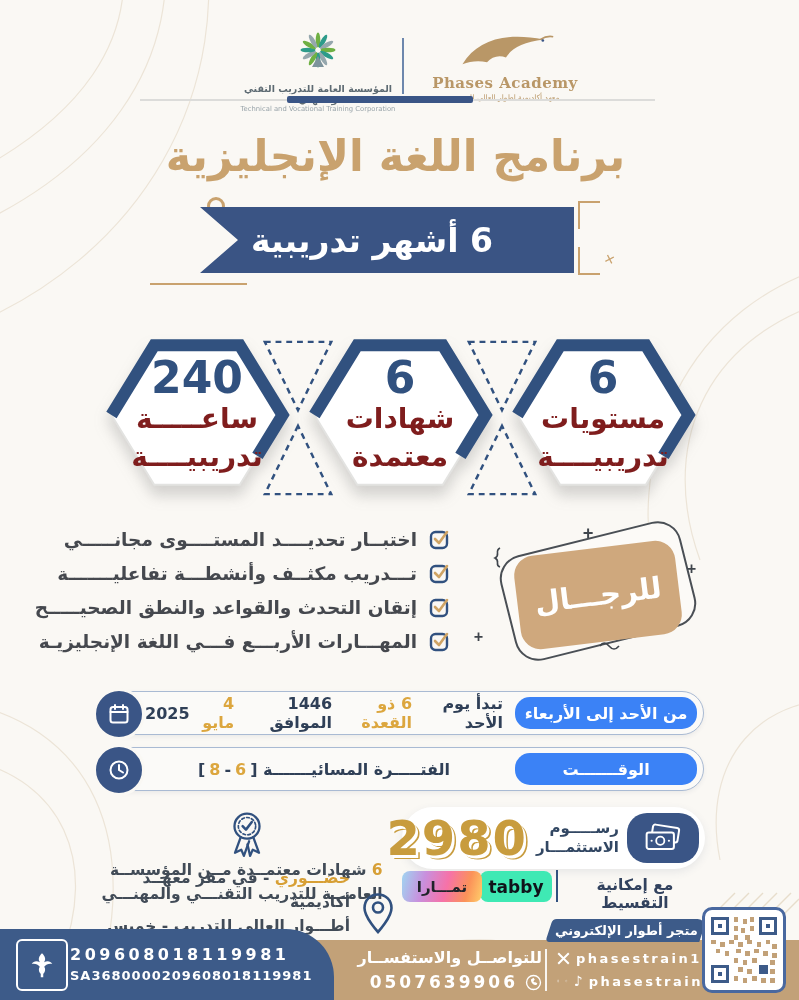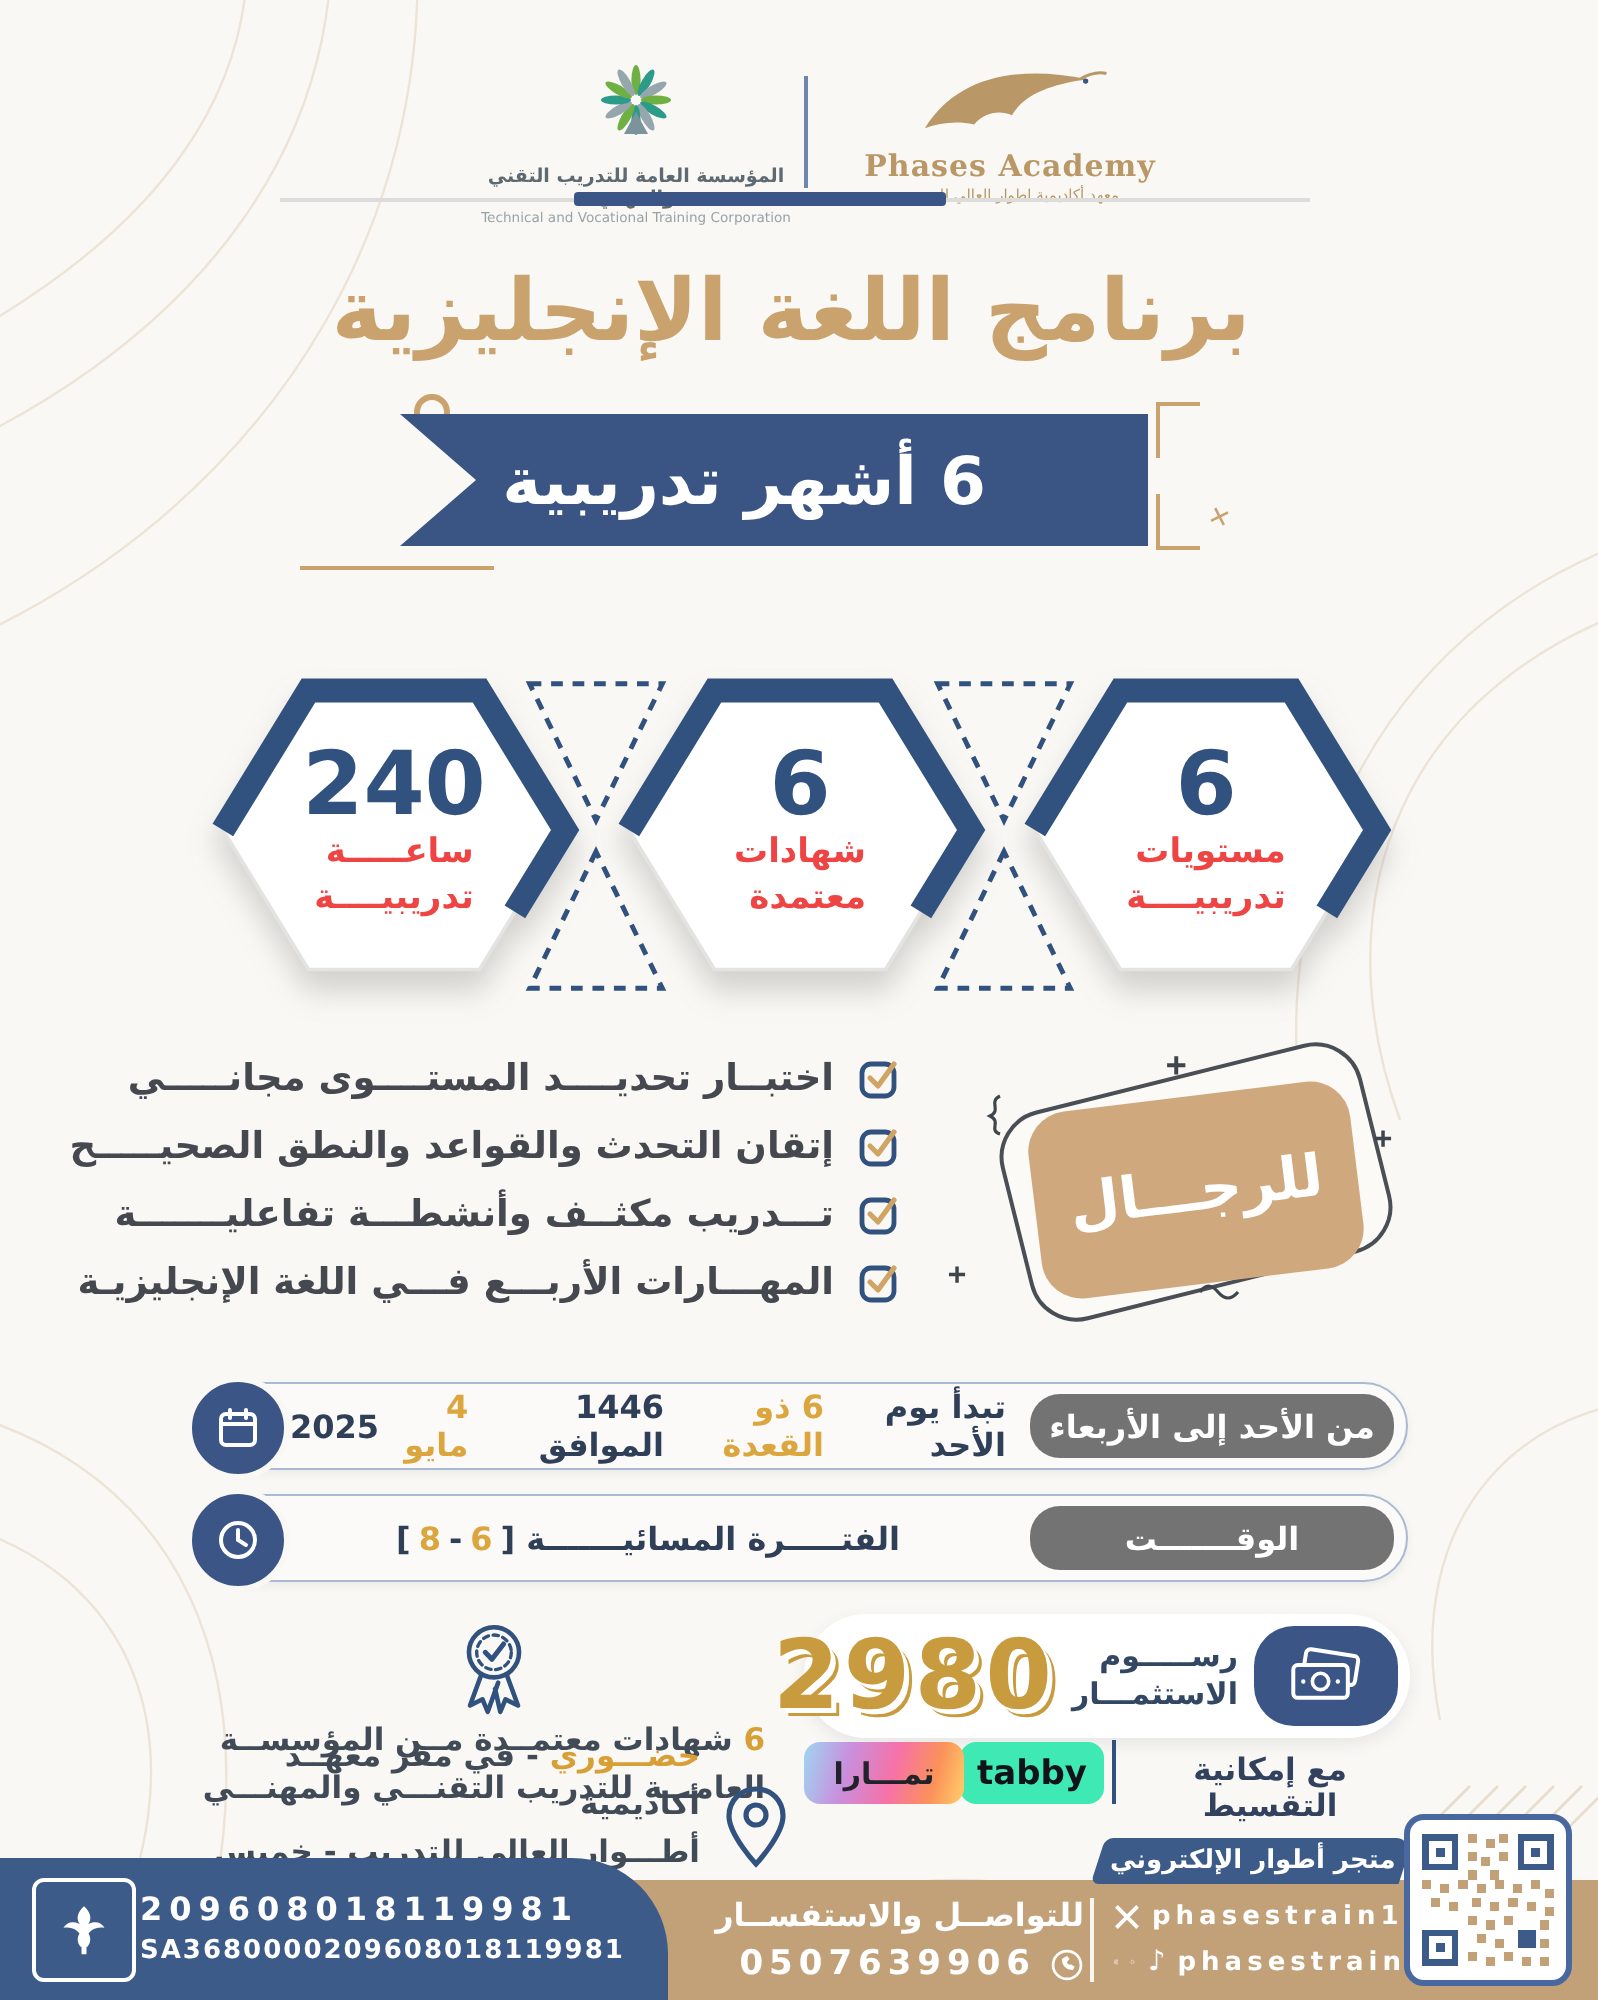--- a/index.html
+++ b/index.html
@@ -28,38 +28,38 @@
   .bracket-top{left:578px;top:201px;width:20px;height:26px;border-top:2.5px solid #c9a26e;border-left:2.5px solid #c9a26e;}
   .bracket-bottom{left:578px;top:247px;width:20px;height:26px;border-bottom:2.5px solid #c9a26e;border-left:2.5px solid #c9a26e;}
   .gold-x{left:604px;top:252px;color:#c9a26e;font-size:13px;font-weight:bold;transform:rotate(18deg);}
   .ribbon-underline{left:150px;top:283px;width:97px;height:2px;background:#c9a26e;}
   
   .hex{width:186px;height:166px;}
   .hex svg{filter:drop-shadow(0 10px 7px rgba(110,110,110,.28));}
   .hex-content{position:absolute;left:0;top:0;width:186px;height:166px;display:flex;flex-direction:column;
                align-items:center;justify-content:center;padding-top:2px;box-sizing:border-box;}
   .hex-number{font-size:44px;font-weight:bold;color:#31517f;line-height:1;}
-  .hex-label{font-size:17px;font-weight:bold;color:#ef4444;line-height:1.35;}
+  .hex-label{font-size:28px;font-weight:bold;color:#7f1d1d;line-height:1.35;text-align:center;}
   .tri{width:80px;height:164px;}
   
   .features{left:95px;top:524px;width:356px;}
   .feature-row{display:flex;align-items:flex-end;direction:rtl;height:26px;margin-bottom:8px;}
   .feature-check{flex:0 0 auto;margin-left:12px;}
   .feature-text{font-size:18.5px;font-weight:bold;color:#45484e;white-space:nowrap;}
   
   .badge-outline{left:505px;top:537px;width:182px;height:104px;border:2px solid #4a4f55;border-radius:24px;
                  background:#fcfaf7;transform:rotate(-14deg);}
   .badge-fill{left:517px;top:548px;width:162px;height:94px;background:#cfa87d;border-radius:20px;
               transform:rotate(-7deg);display:flex;align-items:center;justify-content:center;}
   .badge-text{color:#ffffff;font-size:29px;font-weight:bold;}
   .deco-plus{color:#3f454c;font-weight:bold;font-family:"DejaVu Sans Mono",monospace;}
   
   .sched-pill{left:100px;width:602px;height:42px;background:#fbfaf8;border:1.5px solid #a9bad3;border-radius:22px;
               box-shadow:0 2px 4px rgba(60,80,120,.08);}
-  .sched-label{position:absolute;right:6px;top:5px;width:182px;height:32px;background:#737373;border-radius:15px;
+  .sched-label{position:absolute;right:6px;top:5px;width:182px;height:32px;background:#3b82f6;border-radius:15px;
                display:flex;align-items:center;justify-content:center;color:#fff;font-size:16px;font-weight:bold;}
   .sched-text{position:absolute;right:200px;left:44px;top:0;height:100%;display:flex;align-items:center;
               justify-content:center;font-size:16px;font-weight:bold;color:#2f3f57;direction:rtl;gap:4px;}
   .gold-t{color:#dca63e;}
   .sched-icon{position:absolute;left:-8px;top:-4px;width:46px;height:46px;background:#3a5586;border-radius:50%;
               border:3px solid #faf8f4;display:flex;align-items:center;justify-content:center;box-sizing:content-box;}
   
   .fees-pill{left:402px;top:807px;width:303px;height:62px;background:#ffffff;border-radius:31px;
              box-shadow:0 3px 8px rgba(60,80,120,.10);display:flex;align-items:center;direction:rtl;}
   .money-box{flex:0 0 auto;width:72px;height:50px;background:#3a5586;border-radius:20px;margin:6px 6px 6px 0;
@@ -242,28 +242,28 @@
         <rect x="2" y="4" width="16" height="16" rx="4.5" fill="none" stroke="#31517f" stroke-width="2.4"></rect>
         <path d="M6 11 L10 15 L18 4" fill="none" stroke="#cfa465" stroke-width="2.6" stroke-linecap="round" stroke-linejoin="round"></path>
       </svg>
       <span class="feature-text">اختبــار تحديــــد المستــــوى مجانـــــي</span>
     </div>
     <div class="feature-row">
       <svg class="feature-check" width="22" height="22" viewBox="0 0 22 22">
         <rect x="2" y="4" width="16" height="16" rx="4.5" fill="none" stroke="#31517f" stroke-width="2.4"></rect>
         <path d="M6 11 L10 15 L18 4" fill="none" stroke="#cfa465" stroke-width="2.6" stroke-linecap="round" stroke-linejoin="round"></path>
       </svg>
-      <span class="feature-text">إتقان التحدث والقواعد والنطق الصحيـــــح</span>
+      <span class="feature-text">تـــدريب مكثــف وأنشطـــة تفاعليـــــــة</span>
     </div>
     <div class="feature-row">
       <svg class="feature-check" width="22" height="22" viewBox="0 0 22 22">
         <rect x="2" y="4" width="16" height="16" rx="4.5" fill="none" stroke="#31517f" stroke-width="2.4"></rect>
         <path d="M6 11 L10 15 L18 4" fill="none" stroke="#cfa465" stroke-width="2.6" stroke-linecap="round" stroke-linejoin="round"></path>
       </svg>
-      <span class="feature-text">تـــدريب مكثــف وأنشطـــة تفاعليـــــــة</span>
+      <span class="feature-text">إتقان التحدث والقواعد والنطق الصحيـــــح</span>
     </div>
     <div class="feature-row">
       <svg class="feature-check" width="22" height="22" viewBox="0 0 22 22">
         <rect x="2" y="4" width="16" height="16" rx="4.5" fill="none" stroke="#31517f" stroke-width="2.4"></rect>
         <path d="M6 11 L10 15 L18 4" fill="none" stroke="#cfa465" stroke-width="2.6" stroke-linecap="round" stroke-linejoin="round"></path>
       </svg>
       <span class="feature-text">المهـــارات الأربـــع فـــي اللغة الإنجليزيـة</span>
     </div>
   </div>
 

